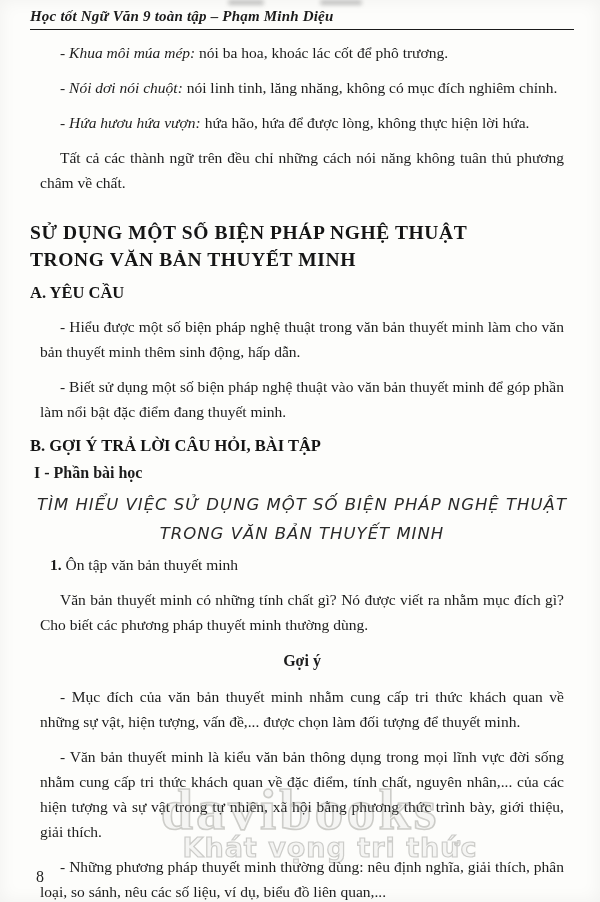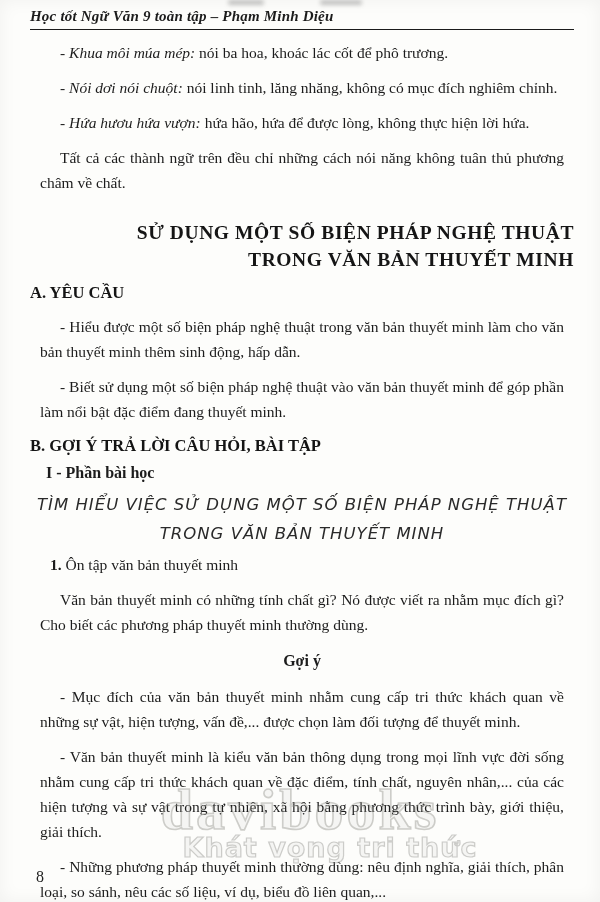--- a/index.html
+++ b/index.html
@@ -31,37 +31,37 @@
     font-size: 15.5px;
     line-height: 25px;
     text-align: justify;
     text-indent: 20px;
   }
   .idiom-list { margin-top: 5px; }
   .idiom { font-style: italic; }
 
   .lesson-title {
     margin: 24px auto 8px auto;
-    text-align: right;
+    text-align: left;
     font-weight: bold;
     font-size: 19.5px;
     line-height: 27px;
     letter-spacing: 0.6px;
     color: #151515;
   }
 
   .section-heading {
     margin: 6px 0 4px 0;
     font-size: 16.5px;
     font-weight: bold;
     line-height: 23px;
     color: #141414;
   }
   .part-heading {
-    margin: 4px 0 2px 16px;
+    margin: 4px 0 2px 4px;
     font-size: 16px;
     font-weight: bold;
     line-height: 23px;
   }
 
   .script-title {
     margin: 6px auto 4px auto;
     text-align: center;
     font-family: "DejaVu Sans", sans-serif;
     font-style: italic;

